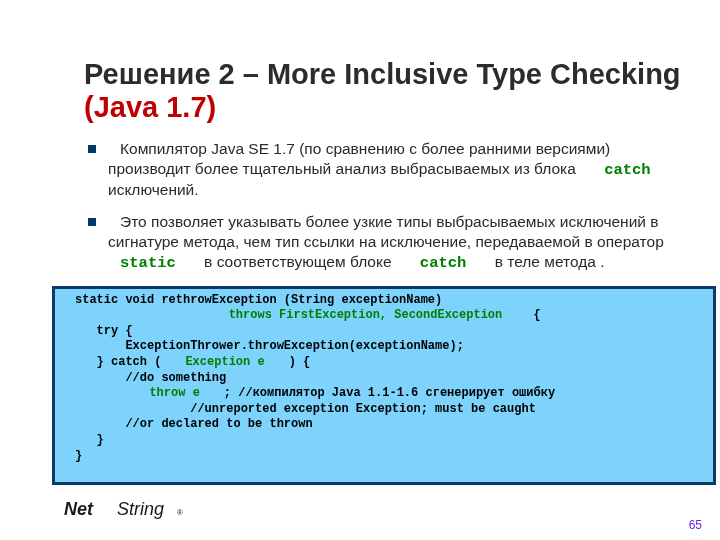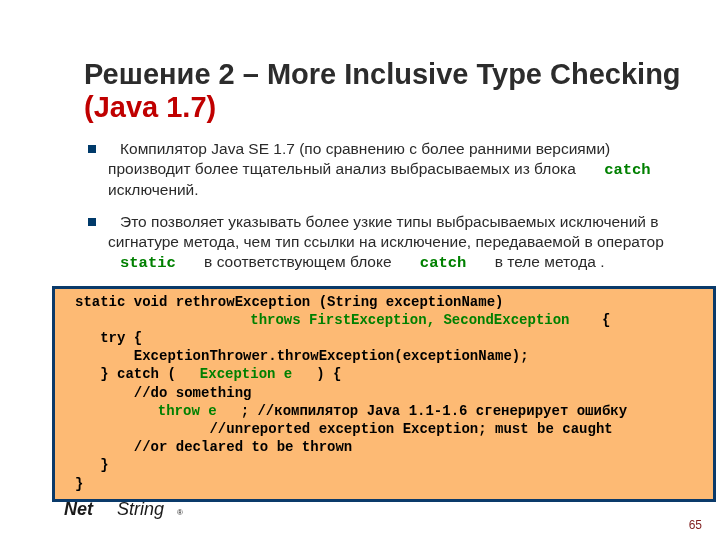--- a/index.html
+++ b/index.html
@@ -44,24 +44,24 @@
     background: #003a6a;
   }
   .green-code {
     color: #008000;
     font-family: "Courier New", monospace;
     font-weight: bold;
   }
   .codebox {
     margin: 2px -8px 0 -8px;
     border: 3px solid #0a3a6a;
-    background: #fdba74;
-    padding: 4px 8px 6px 8px;
+    background: #7dd3fc;
+    padding: 4px 8px 18px 8px;
     font-family: "Courier New", monospace;
-    font-size: 14px;
+    font-size: 12px;
     font-weight: bold;
     color: #000;
     white-space: pre;
     line-height: 1.3;
   }
   .codebox .g { color: #008000; }
   .footer {
     position: absolute;
     bottom: 8px;
     left: 4px;
@@ -75,21 +75,21 @@
     font-size: 18px;
     color: #1a1a1a;
     display: flex;
     align-items: baseline;
   }
   .logo .net { font-weight: bold; font-style: italic; }
   .logo .cracker { font-weight: normal; font-style: italic; }
   .logo .reg { font-size: 8px; vertical-align: super; margin-left: 1px; }
   .pagenum {
     font-size: 12px;
-    color: #7f1d1d;
+    color: #6d28d9;
   }
 </style>
 </head>
 <body>
 
 <div class="slide">
 
   <h1>
     <span>Решение 2 – More Inclusive Type Checking </span><span class="red">(Java 1.7)</span>
   </h1>

